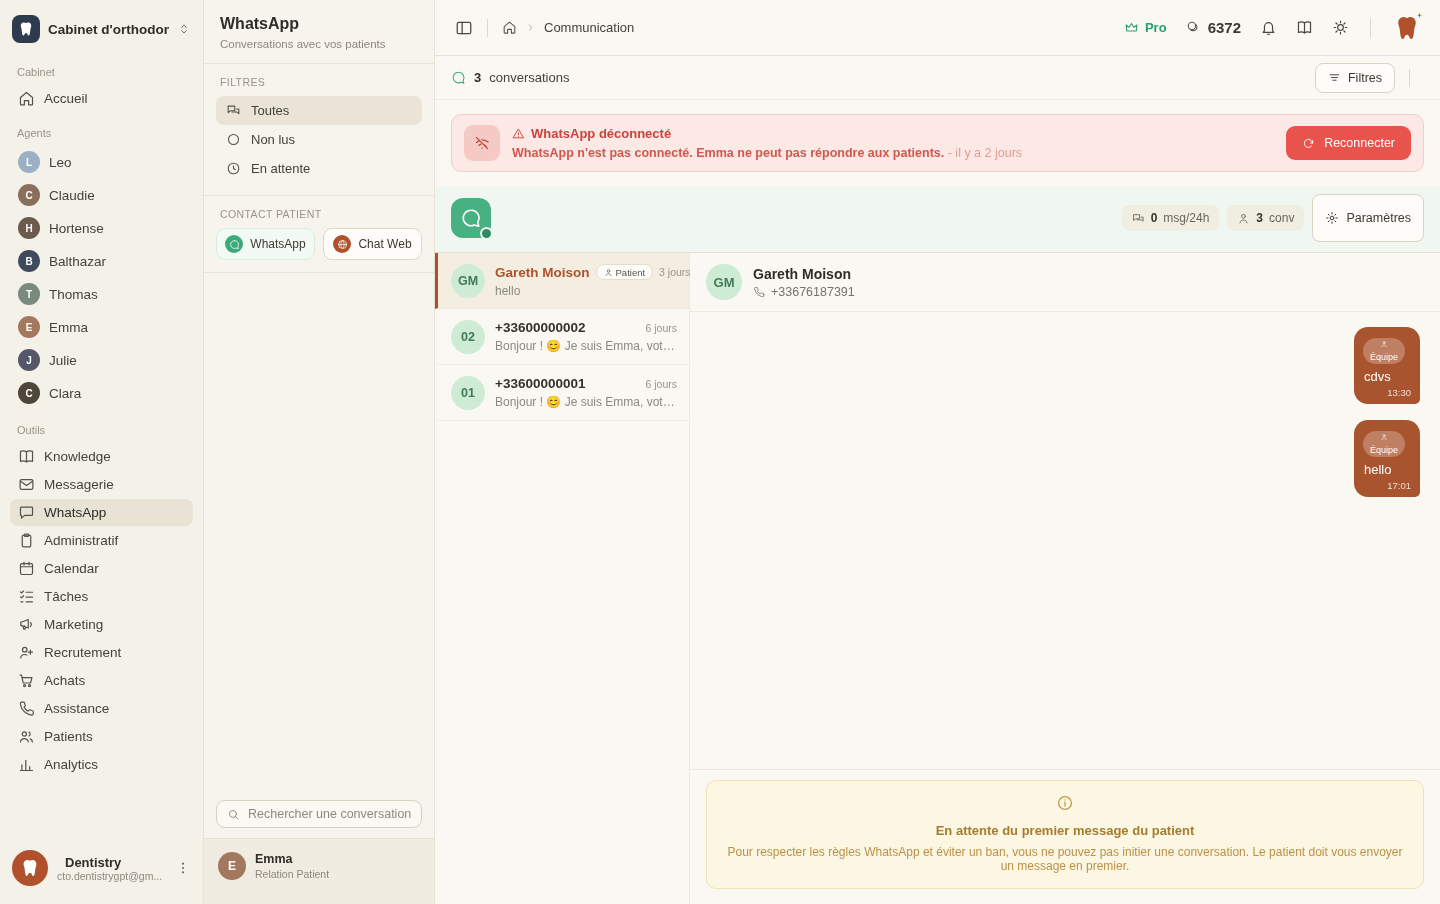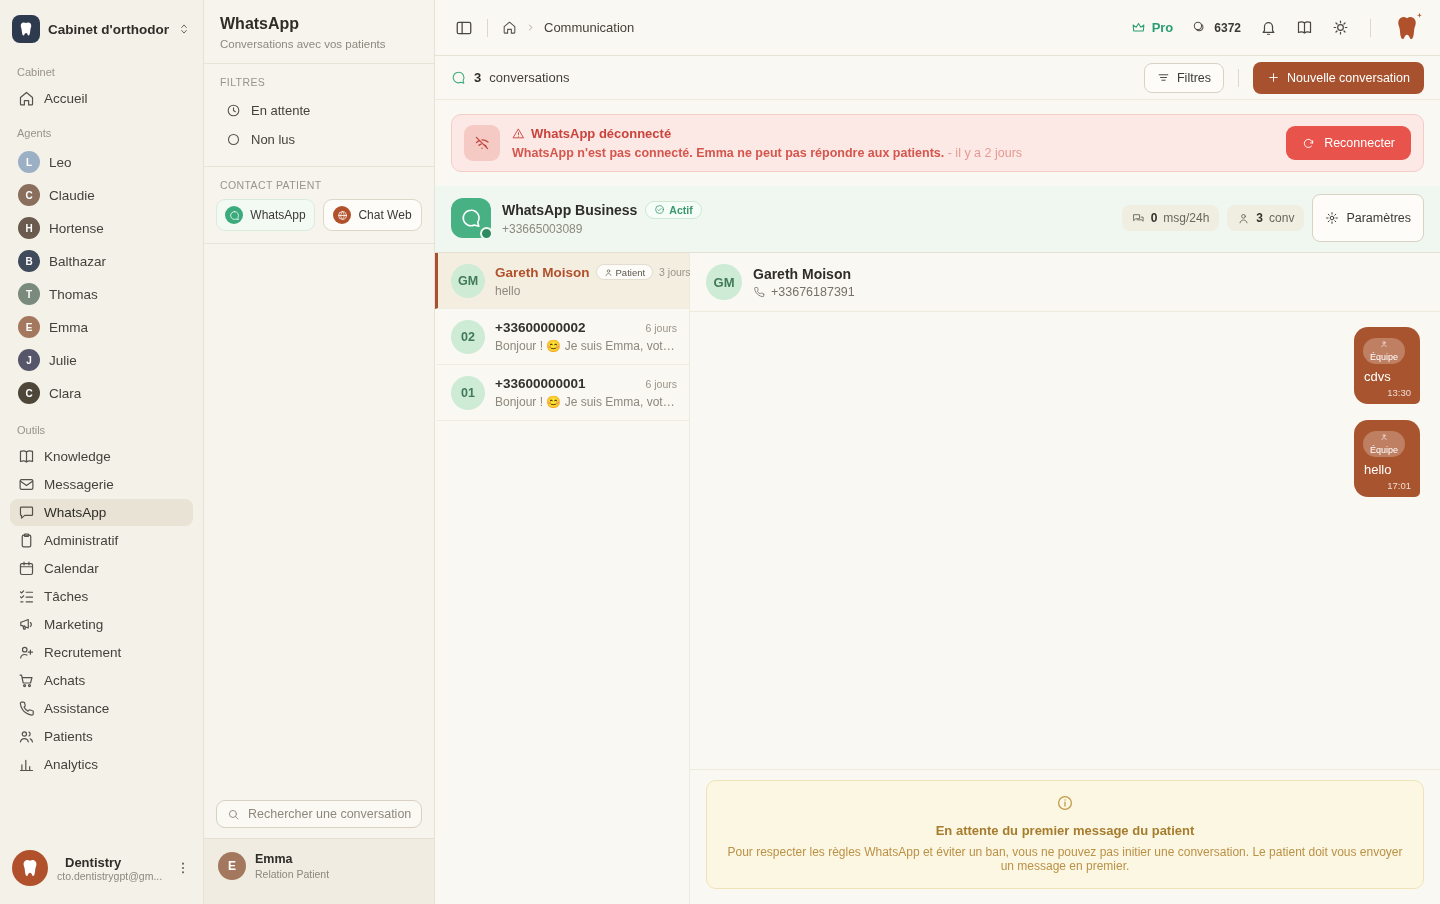--- a/index.html
+++ b/index.html
@@ -65,21 +65,21 @@
   .topbar { height:56px; flex:none; display:flex; align-items:center; padding:0 18px 0 20px; border-bottom:1px solid #e7e2d6; }
   .tb-btn { width:18px; height:18px; color:#4a4740; cursor:pointer; }
   .vdiv { width:1px; height:18px; background:#ddd8cb; margin:0 14px; }
   .crumb { display:flex; align-items:center; gap:8px; color:#45423c; }
   .crumb .ico { width:15px; height:15px; color:#55524b; cursor:pointer; }
   .crumb .chev { width:11px; height:11px; color:#9a948a; }
   .crumb-label { font-size:13px; }
   .tb-right { margin-left:auto; display:flex; align-items:center; gap:19px; }
   .pro { display:flex; align-items:center; gap:6px; color:#2a9d74; font-size:13px; font-weight:bold; cursor:pointer; }
   .pro .ico { width:15px; height:15px; }
-  .credits { display:flex; align-items:center; gap:7px; font-size:12px; font-weight:bold; color:#3a3834; cursor:pointer; }
+  .credits { display:flex; align-items:center; gap:7px; font-size:15px; font-weight:bold; color:#3a3834; cursor:pointer; }
   .credits .ico { width:15px; height:15px; color:#55524b; }
   .tb-ico { width:17px; height:17px; color:#4a4740; cursor:pointer; }
   .tb-logo { width:30px; height:30px; color:#b0512c; position:relative; }
   .tb-logo .spark { position:absolute; right:-2px; top:-1px; width:9px; height:9px; color:#b0512c; }
 
   .content-head { height:44px; flex:none; display:flex; align-items:center; padding:0 16px; border-bottom:1px solid #edeade; }
   .conv-count { display:flex; align-items:center; gap:8px; font-size:13px; color:#45423c; }
   .conv-count .ico { width:15px; height:15px; color:#3cab7c; }
   .conv-count b { font-weight:bold; color:#2f2d28; }
   .ch-right { margin-left:auto; display:flex; align-items:center; }
@@ -336,36 +336,45 @@
 </aside>
 
 <section class="panel">
   <div class="panel-head">
     <div class="panel-title">WhatsApp</div>
     <div class="panel-sub">Conversations avec vos patients</div>
   </div>
   <div class="panel-section">
     <div class="sec-label">FILTRES</div>
     <div id="filter-list">
+        <div class="filter-item active">
+          <span class="ico">
+            <svg viewBox="0 0 24 24" fill="none" stroke="currentColor" stroke-width="1.7" stroke-linecap="round" stroke-linejoin="round">
+              <path d="M3.5 5h10.5v7.5H7l-3.5 3Z"></path>
+              <path d="M17 9.5h3.5v7.5l-3-2.5H9.5"></path>
+            </svg>
+          </span>
+          <span>Toutes</span>
+        </div>
         <div class="filter-item">
           <span class="ico">
             <svg viewBox="0 0 24 24" fill="none" stroke="currentColor" stroke-width="1.7" stroke-linecap="round" stroke-linejoin="round">
+              <circle cx="12" cy="12" r="8"></circle>
+            </svg>
+          </span>
+          <span>Non lus</span>
+        </div>
+        <div class="filter-item">
+          <span class="ico">
+            <svg viewBox="0 0 24 24" fill="none" stroke="currentColor" stroke-width="1.7" stroke-linecap="round" stroke-linejoin="round">
               <circle cx="12" cy="12" r="8.5"></circle>
               <path d="M12 7.5V12l3 2"></path>
             </svg>
           </span>
           <span>En attente</span>
-        </div>
-        <div class="filter-item">
-          <span class="ico">
-            <svg viewBox="0 0 24 24" fill="none" stroke="currentColor" stroke-width="1.7" stroke-linecap="round" stroke-linejoin="round">
-              <circle cx="12" cy="12" r="8"></circle>
-            </svg>
-          </span>
-          <span>Non lus</span>
         </div>
       </div>
   </div>
   <div class="panel-section">
     <div class="sec-label">CONTACT PATIENT</div>
     <div class="contact-btns" id="contact-btns">
         <button class="contact-btn green">
           <span class="dot-ico dot-green">
             <span class="ico">
               <svg viewBox="0 0 24 24" fill="none" stroke="currentColor" stroke-width="1.7" stroke-linecap="round" stroke-linejoin="round">
@@ -497,28 +506,20 @@
     <div class="ch-right">
       <button class="btn-filters">
         <span class="ico">
             <svg viewBox="0 0 24 24" fill="none" stroke="currentColor" stroke-width="1.7" stroke-linecap="round" stroke-linejoin="round">
               <path d="M4 7h16M6.5 12h11M9 17h6"></path>
             </svg>
           </span>
         <span>Filtres</span>
       </button>
       <span class="vdiv"></span>
-      <button class="btn-new">
-        <span class="ico">
-            <svg viewBox="0 0 24 24" fill="none" stroke="currentColor" stroke-width="1.7" stroke-linecap="round" stroke-linejoin="round">
-              <path d="M12 5v14M5 12h14"></path>
-            </svg>
-          </span>
-        <span>Nouvelle conversation</span>
-      </button>
     </div>
   </div>
 
   <div class="alert">
     <span class="alert-ico">
         <span class="ico">
           <svg viewBox="0 0 24 24" fill="none" stroke="currentColor" stroke-width="1.7" stroke-linecap="round" stroke-linejoin="round">
             <path d="M4.5 11.5a11.6 11.6 0 0 1 4.6-2.7M12 7.7c3 0 5.8 1.1 8 3M8 15a7 7 0 0 1 2.8-1.5M15 14.6c1 .4 1.9 1 2.7 1.9M12 19h.01M4.5 4.5l15 15"></path>
           </svg>
         </span>
@@ -550,35 +551,20 @@
   </div>
 
   <div class="account-strip">
     <span class="wa-logo">
       <span class="ico">
           <svg viewBox="0 0 24 24" fill="none" stroke="currentColor" stroke-width="1.7" stroke-linecap="round" stroke-linejoin="round">
             <path d="M12 3.5a8.5 8.5 0 1 0 3.6 16.2L20.5 21l-1.2-4.3A8.5 8.5 0 0 0 12 3.5Z"></path>
           </svg>
         </span>
       <span class="wa-dot"></span>
-    </span>
-    <span>
-      <div class="wa-name-row">
-        <span class="wa-name">WhatsApp Business</span>
-        <span class="badge-actif">
-          <span class="ico">
-              <svg viewBox="0 0 24 24" fill="none" stroke="currentColor" stroke-width="1.7" stroke-linecap="round" stroke-linejoin="round">
-                <circle cx="12" cy="12" r="8.5"></circle>
-                <path d="m8.4 12.3 2.3 2.3 4.8-4.8"></path>
-              </svg>
-            </span>
-          <span>Actif</span>
-        </span>
-      </div>
-      <div class="wa-phone">+33665003089</div>
     </span>
     <span class="strip-right">
       <span class="stat-pill">
         <span class="ico">
             <svg viewBox="0 0 24 24" fill="none" stroke="currentColor" stroke-width="1.7" stroke-linecap="round" stroke-linejoin="round">
               <path d="M3.5 5h10.5v7.5H7l-3.5 3Z"></path>
               <path d="M17 9.5h3.5v7.5l-3-2.5H9.5"></path>
             </svg>
           </span>
         <b>0</b>

